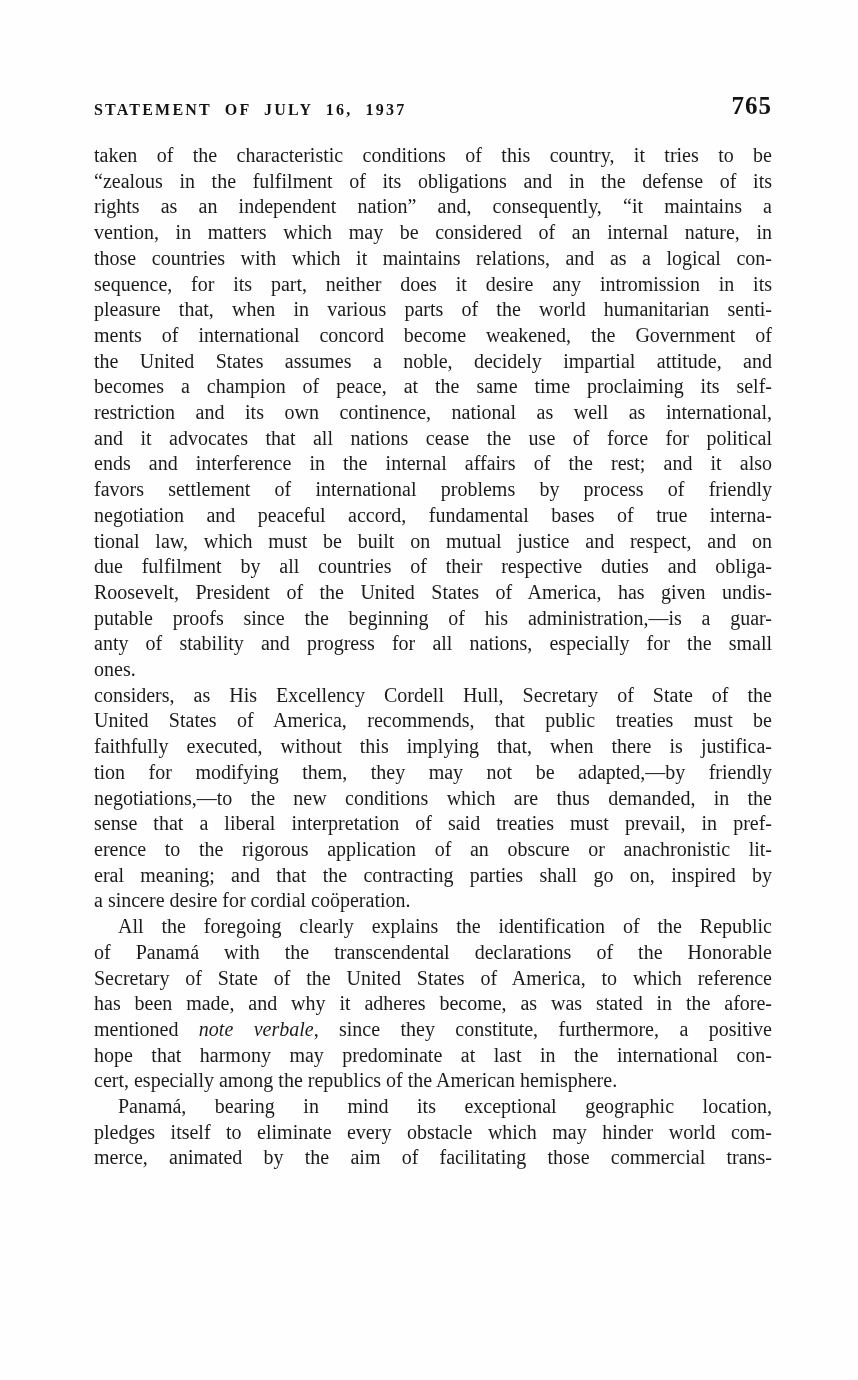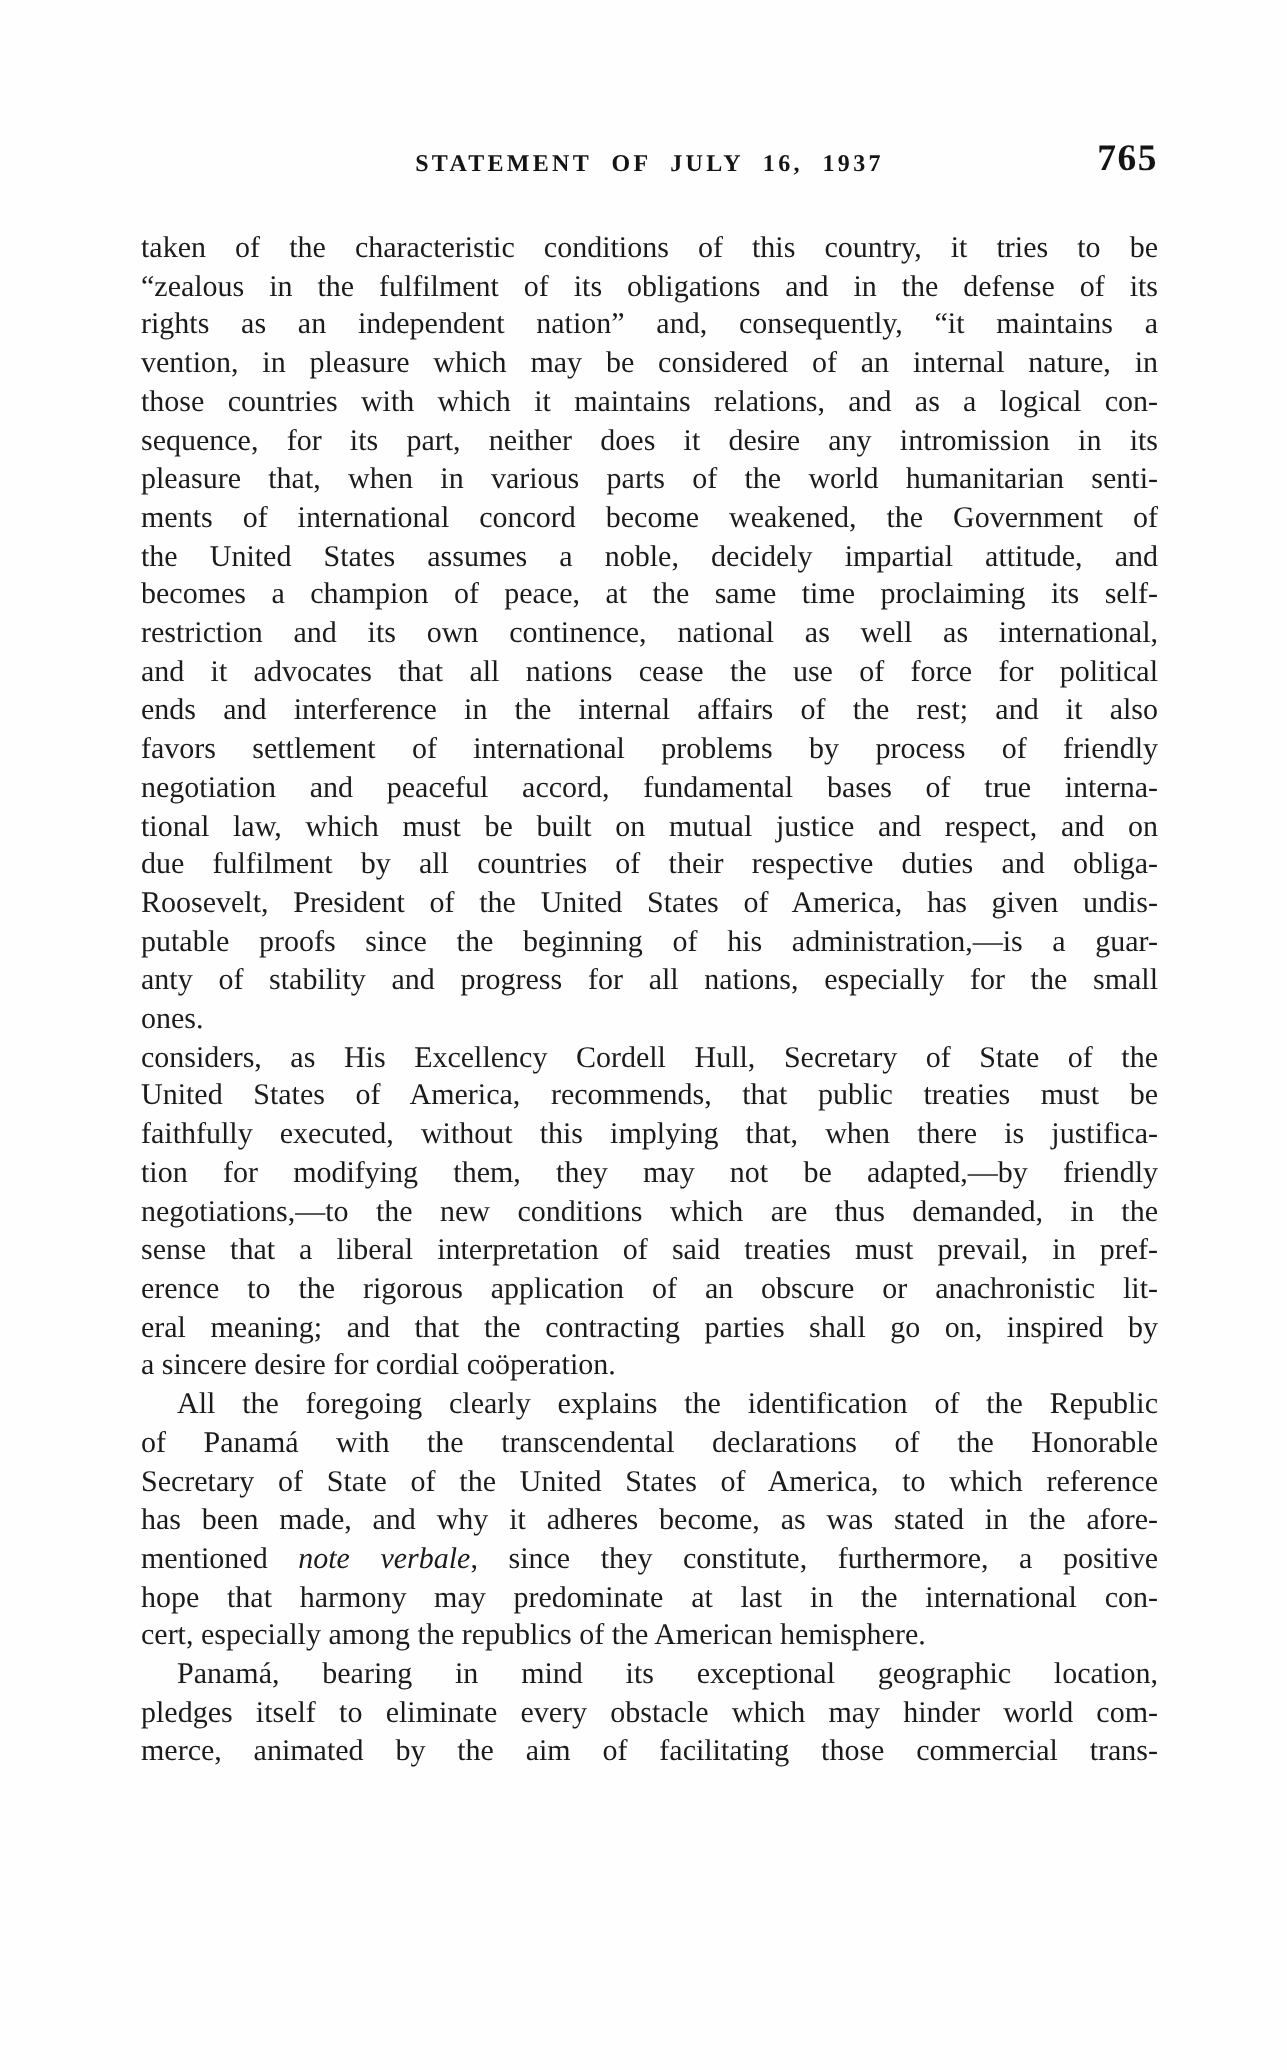--- a/index.html
+++ b/index.html
@@ -19,38 +19,38 @@
   .content {
     position: absolute;
     left: 94px; top: 96px;
     width: 678px;
   }
   .page-header {
     position: relative;
     height: 26px;
   }
   .running-title {
-    text-align: center;
+    text-align: left;
     font-weight: bold;
     font-size: 16px;
     letter-spacing: 2.2px;
     word-spacing: 7px;
     padding-top: 5px;
     color: #141414;
   }
   .page-number {
     position: absolute;
     right: 0; top: -4px;
     font-weight: bold;
     font-size: 25px;
     letter-spacing: 1px;
     color: #141414;
     margin-left: 44px;
   }
-  .page-body { margin-top: 31px; }
+  .page-body { margin-top: 21px; }
   .paragraph { margin: 0; }
   .line {
     font-size: 20px;
     line-height: 25.7px;
     text-align: justify;
     text-align-last: justify;
     overflow: hidden;
   }
   .line.indent { text-indent: 24px; }
   .line.endline { text-align-last: left; }
@@ -63,21 +63,21 @@
   <div class="content">
     <div class="page-header">
       <div class="running-title">STATEMENT OF JULY 16, 1937</div>
       <div class="page-number">765</div>
     </div>
     <div class="page-body">
         <div class="paragraph">
           <div class="line">taken of the characteristic conditions of this country, it tries to be</div>
           <div class="line">“zealous in the fulfilment of its obligations and in the defense of its</div>
           <div class="line">rights as an independent nation” and, consequently, “it maintains a</div>
-          <div class="line">vention, in pleasure which may be considered of an internal nature, in</div>
+          <div class="line">vention, in matters which may be considered of an internal nature, in</div>
           <div class="line">those countries with which it maintains relations, and as a logical con-</div>
           <div class="line">sequence, for its part, neither does it desire any intromission in its</div>
           <div class="line">pleasure that, when in various parts of the world humanitarian senti-</div>
           <div class="line">ments of international concord become weakened, the Government of</div>
           <div class="line">the United States assumes a noble, decidely impartial attitude, and</div>
           <div class="line">becomes a champion of peace, at the same time proclaiming its self-</div>
           <div class="line">restriction and its own continence, national as well as international,</div>
           <div class="line">and it advocates that all nations cease the use of force for political</div>
           <div class="line">ends and interference in the internal affairs of the rest; and it also</div>
           <div class="line">favors settlement of international problems by process of friendly</div>

